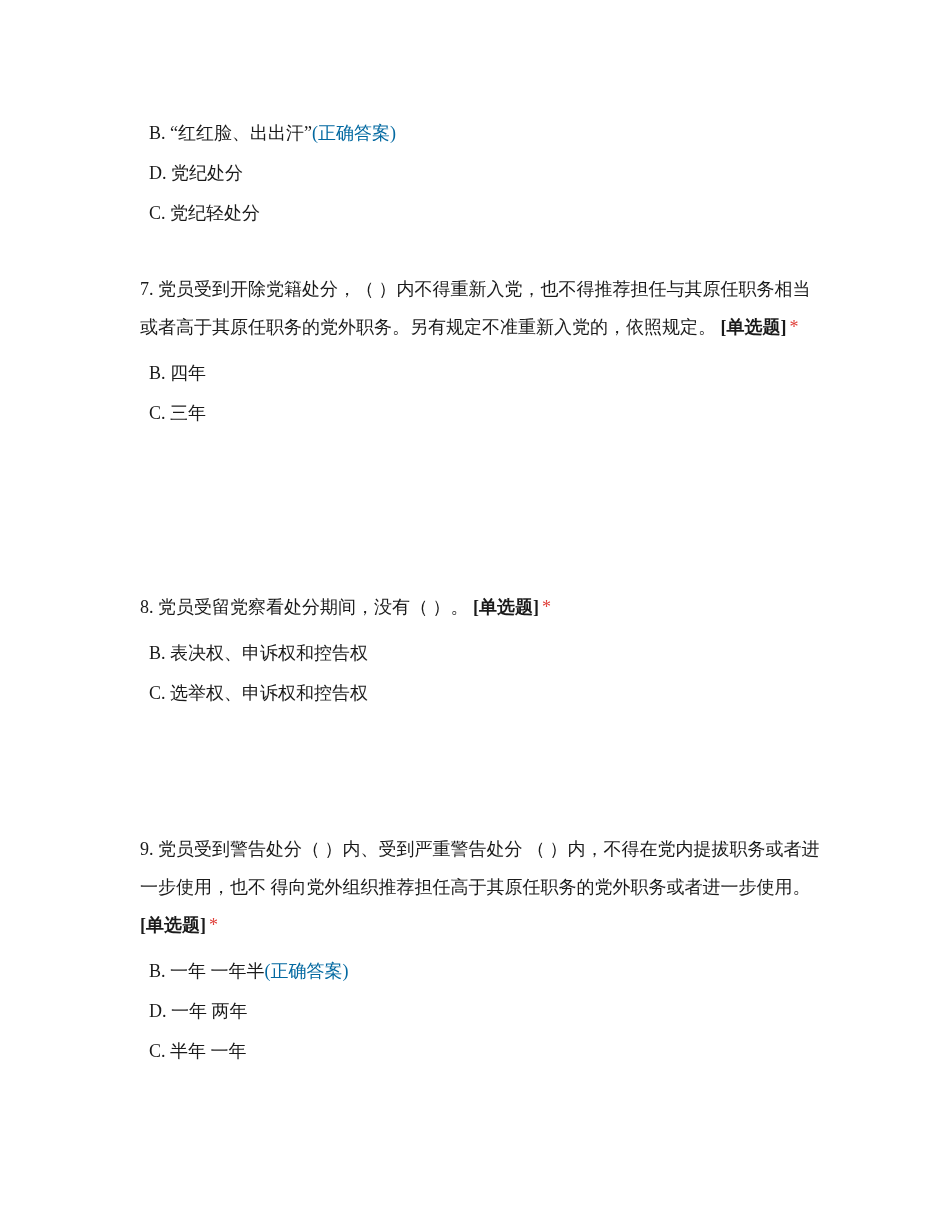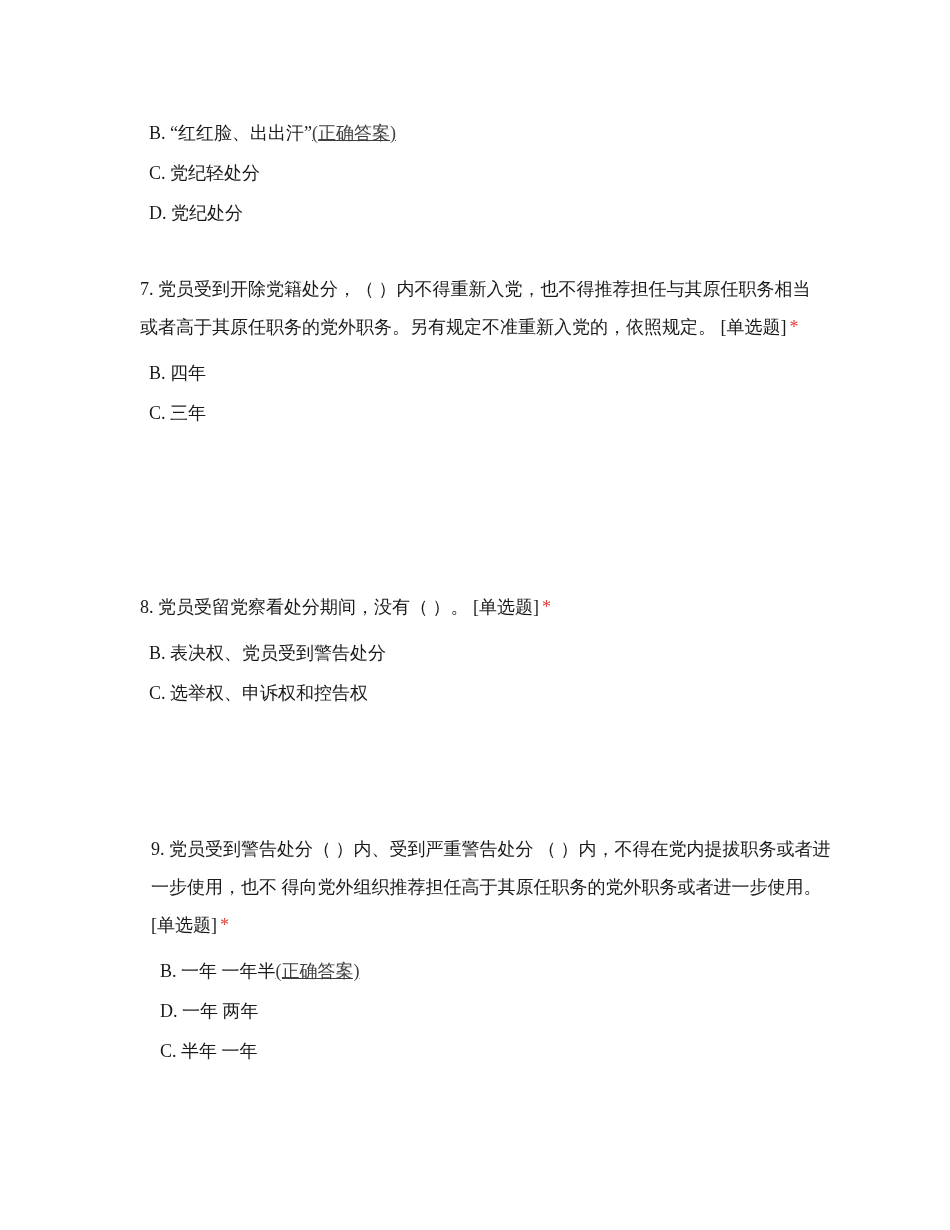--- a/index.html
+++ b/index.html
@@ -26,52 +26,51 @@
     position: absolute;
     left: 140px;
     width: 680px;
   }
   .q-title {
     font-size: 18px;
     line-height: 38px;
     margin: 0 0 7px 0;
     color: #1a1a1a;
   }
-  .q-type { color: #1a1a1a; }
+  .q-type { color: #1a1a1a; font-weight: bold; }
   .required {
     color: #e0403a;
     margin-left: 3px;
   }
   .option {
     font-size: 18px;
     line-height: 40px;
     height: 40px;
     padding-left: 9px;
     color: #1a1a1a;
     white-space: nowrap;
   }
   .correct-tag {
-    color: #404040;
-    text-decoration: underline;
+    color: #0369a1;
   }
 </style>
 </head>
 <body>
 
 <div class="page">
 
   <div class="question" style="top:113px;">
     <div class="option">
       <span>B. “红红脸、出出汗”</span><span class="correct-tag">(正确答案)</span>
     </div>
     <div class="option">
-      <span>C. 党纪轻处分</span>
+      <span>D. 党纪处分</span>
     </div>
     <div class="option">
-      <span>D. 党纪处分</span>
+      <span>C. 党纪轻处分</span>
     </div>
   </div>
 
   <div class="question" style="top:270px;">
     <div class="q-title">
       <span>7.</span>
       <span>党员受到开除党籍处分，（ ）内不得重新入党，也不得推荐担任与其原任职务相当或者高于其原任职务的党外职务。另有规定不准重新入党的，依照规定。</span>
       <span class="q-type">[单选题]</span><span class="required">*</span>
     </div>
     <div class="option">
@@ -82,28 +81,28 @@
     </div>
   </div>
 
   <div class="question" style="top:588px;">
     <div class="q-title">
       <span>8.</span>
       <span>党员受留党察看处分期间，没有（ ）。</span>
       <span class="q-type">[单选题]</span><span class="required">*</span>
     </div>
     <div class="option">
-      <span>B. 表决权、党员受到警告处分</span>
+      <span>B. 表决权、申诉权和控告权</span>
     </div>
     <div class="option">
       <span>C. 选举权、申诉权和控告权</span>
     </div>
   </div>
 
-  <div class="question" style="top:830px;margin-left:11px;">
+  <div class="question" style="top:830px;">
     <div class="q-title">
       <span>9.</span>
       <span>党员受到警告处分（ ）内、受到严重警告处分 （ ）内，不得在党内提拔职务或者进一步使用，也不 得向党外组织推荐担任高于其原任职务的党外职务或者进一步使用。</span>
       <span class="q-type">[单选题]</span><span class="required">*</span>
     </div>
     <div class="option">
       <span>B. 一年 一年半</span><span class="correct-tag">(正确答案)</span>
     </div>
     <div class="option">
       <span>D. 一年 两年</span>

